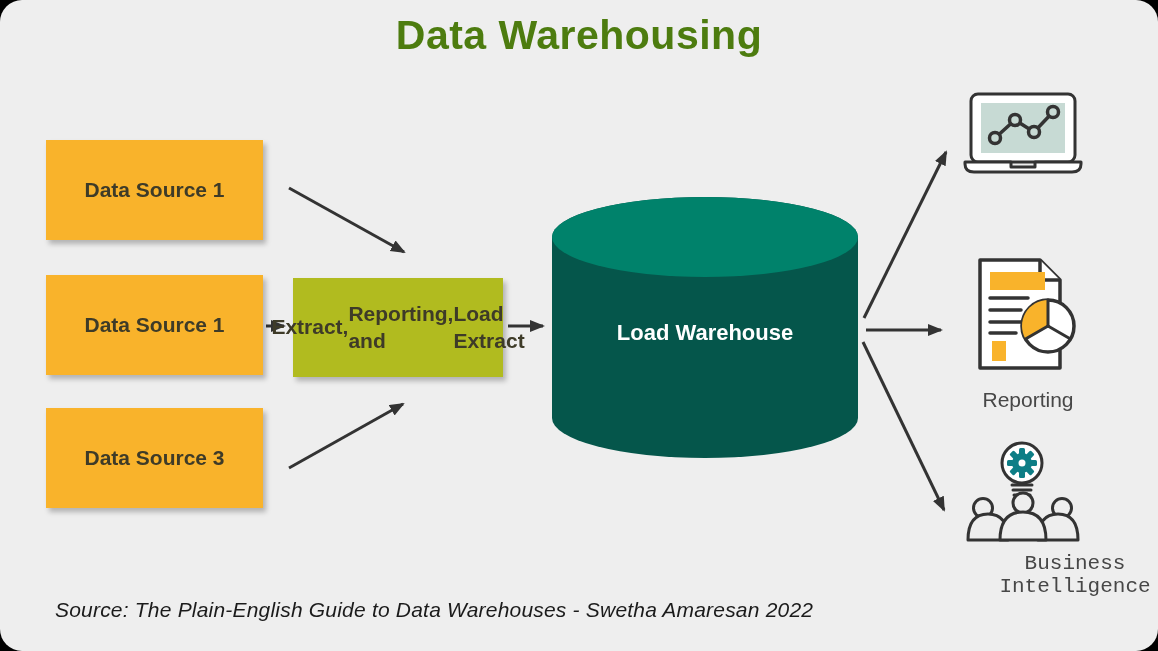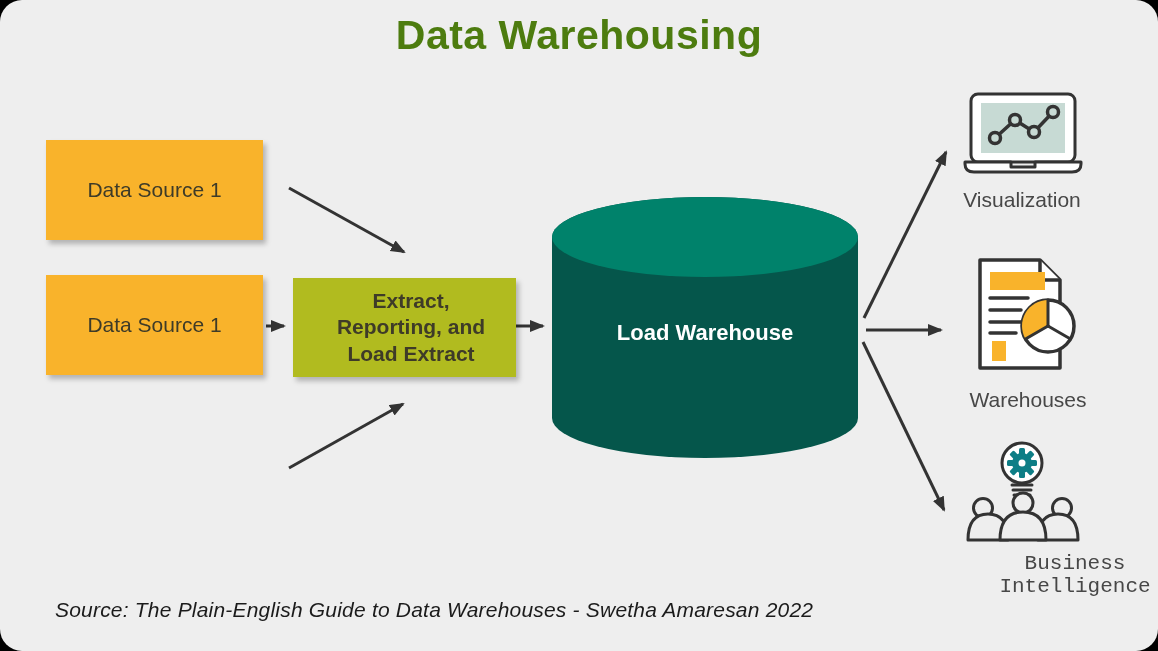--- a/index.html
+++ b/index.html
@@ -9,28 +9,28 @@
     border-radius:22px;overflow:hidden;
   }
   .title{
     position:absolute;left:0;top:12px;width:100%;text-align:center;
     font-size:41px;font-weight:700;color:#4d7c0f;letter-spacing:0.5px;
   }
   .src-box{
     position:absolute;left:46px;width:217px;height:100px;
     background:#F9B32B;box-shadow:3px 4px 5px rgba(0,0,0,0.25);
     display:flex;align-items:center;justify-content:center;
-    font-size:21px;font-weight:400;color:#3E3B28;
+    font-size:21px;font-weight:700;color:#3E3B28;
   }
   #ds1{top:140px}#ds2{top:275px}#ds3{top:408px}
   .etl-box{
     position:absolute;left:293px;top:278px;width:210px;height:99px;
     background:#B1BB1F;box-shadow:3px 4px 5px rgba(0,0,0,0.25);
-    display:flex;flex-direction:column;align-items:center;justify-content:center;
-    font-size:21px;font-weight:600;color:#3E3B28;line-height:1.25;padding-left:13px;
+    display:flex;align-items:center;justify-content:center;
+    font-size:21px;font-weight:600;color:#3E3B28;line-height:1.25;
   }
   .dw-label{
     position:absolute;left:552px;top:320px;width:306px;text-align:center;
     font-size:22px;font-weight:600;color:#FFFFFF;
   }
   svg.layer{position:absolute;left:0;top:0;}
   .out-label{
     position:absolute;text-align:center;font-size:21px;color:#474747;
   }
   #lbl-vis{left:942px;top:188px;width:160px;}
@@ -74,20 +74,23 @@
       <line x1="863" y1="342" x2="944" y2="510" marker-end="url(#ah)"></line>
     </g>
   </svg>
 
   <div class="src-box" id="ds1">
     <span>Data Source 1</span>
   </div>
   <div class="src-box" id="ds2">
     <span>Data Source 1</span>
   </div>
+  <div class="src-box" id="ds3">
+    <span>Data Source 3</span>
+  </div>
 
   <div class="etl-box">
     <span>Extract,</span>
     <span>Reporting, and</span>
     <span>Load Extract</span>
   </div>
 
   <div class="dw-label">Load Warehouse</div>
 
   <div class="icon-wrap" id="icon-vis">
@@ -95,21 +98,20 @@
       <rect x="8" y="4" width="104" height="68" rx="7" fill="#FFFFFF" stroke="#333333" stroke-width="3"></rect>
       <rect x="18" y="13" width="84" height="50" fill="#C7DAD4"></rect>
       <polyline points="32,48 52,30 71,42 90,22" fill="none" stroke="#333333" stroke-width="3.5"></polyline>
       <circle cx="32" cy="48" r="5.5" fill="#C7DAD4" stroke="#333333" stroke-width="3.5"></circle>
       <circle cx="52" cy="30" r="5.5" fill="#C7DAD4" stroke="#333333" stroke-width="3.5"></circle>
       <circle cx="71" cy="42" r="5.5" fill="#C7DAD4" stroke="#333333" stroke-width="3.5"></circle>
       <circle cx="90" cy="22" r="5.5" fill="#C7DAD4" stroke="#333333" stroke-width="3.5"></circle>
       <path d="M2,72 H48 v5 h24 v-5 H118 v2 q0,8 -9,8 H11 q-9,0 -9,-8 z" fill="#FFFFFF" stroke="#333333" stroke-width="3" stroke-linejoin="round"></path>
     </svg>
   </div>
-  <div class="out-label" id="lbl-vis">Visualization</div>
 
   <div class="icon-wrap" id="icon-rep">
     <svg width="110" height="120" viewBox="0 0 110 120">
       <path d="M5,5 h60 l20,20 v88 h-80 z" fill="#FFFFFF" stroke="#333333" stroke-width="3.5" stroke-linejoin="round"></path>
       <path d="M65,5 v20 h20" fill="#FFFFFF" stroke="#333333" stroke-width="3.5" stroke-linejoin="round"></path>
       <rect x="15" y="17" width="55" height="18" fill="#F9B32B"></rect>
       <g stroke="#333333" stroke-width="3.5" stroke-linecap="round">
         <line x1="15" y1="43" x2="53" y2="43"></line>
         <line x1="15" y1="55" x2="46" y2="55"></line>
         <line x1="15" y1="67" x2="46" y2="67"></line>
@@ -120,21 +122,21 @@
         <circle cx="73" cy="71" r="26" fill="#FFFFFF" stroke="#333333" stroke-width="3.5"></circle>
         <path d="M73,71 L73,45 A26,26 0 0 0 50.5,84 Z" fill="#F9B32B"></path>
         <g stroke="#333333" stroke-width="3" stroke-linecap="round">
           <line x1="73" y1="71" x2="73" y2="45"></line>
           <line x1="73" y1="71" x2="50.5" y2="84"></line>
           <line x1="73" y1="71" x2="95.5" y2="84"></line>
         </g>
       </g>
     </svg>
   </div>
-  <div class="out-label" id="lbl-rep">Warehouses</div>
+  <div class="out-label" id="lbl-rep">Reporting</div>
 
   <div class="icon-wrap" id="icon-bi">
     <svg width="126" height="106" viewBox="0 0 126 106">
       <g>
         <circle cx="62" cy="25" r="20" fill="#FFFFFF" stroke="#333333" stroke-width="3"></circle>
         <g transform="translate(62,25)">
           <g fill="#0E7E86">
             <rect x="-3" y="-15" width="6" height="7" rx="1.5"></rect>
             <rect x="-3" y="-15" width="6" height="7" rx="1.5" transform="rotate(45)"></rect>
             <rect x="-3" y="-15" width="6" height="7" rx="1.5" transform="rotate(90)"></rect>

